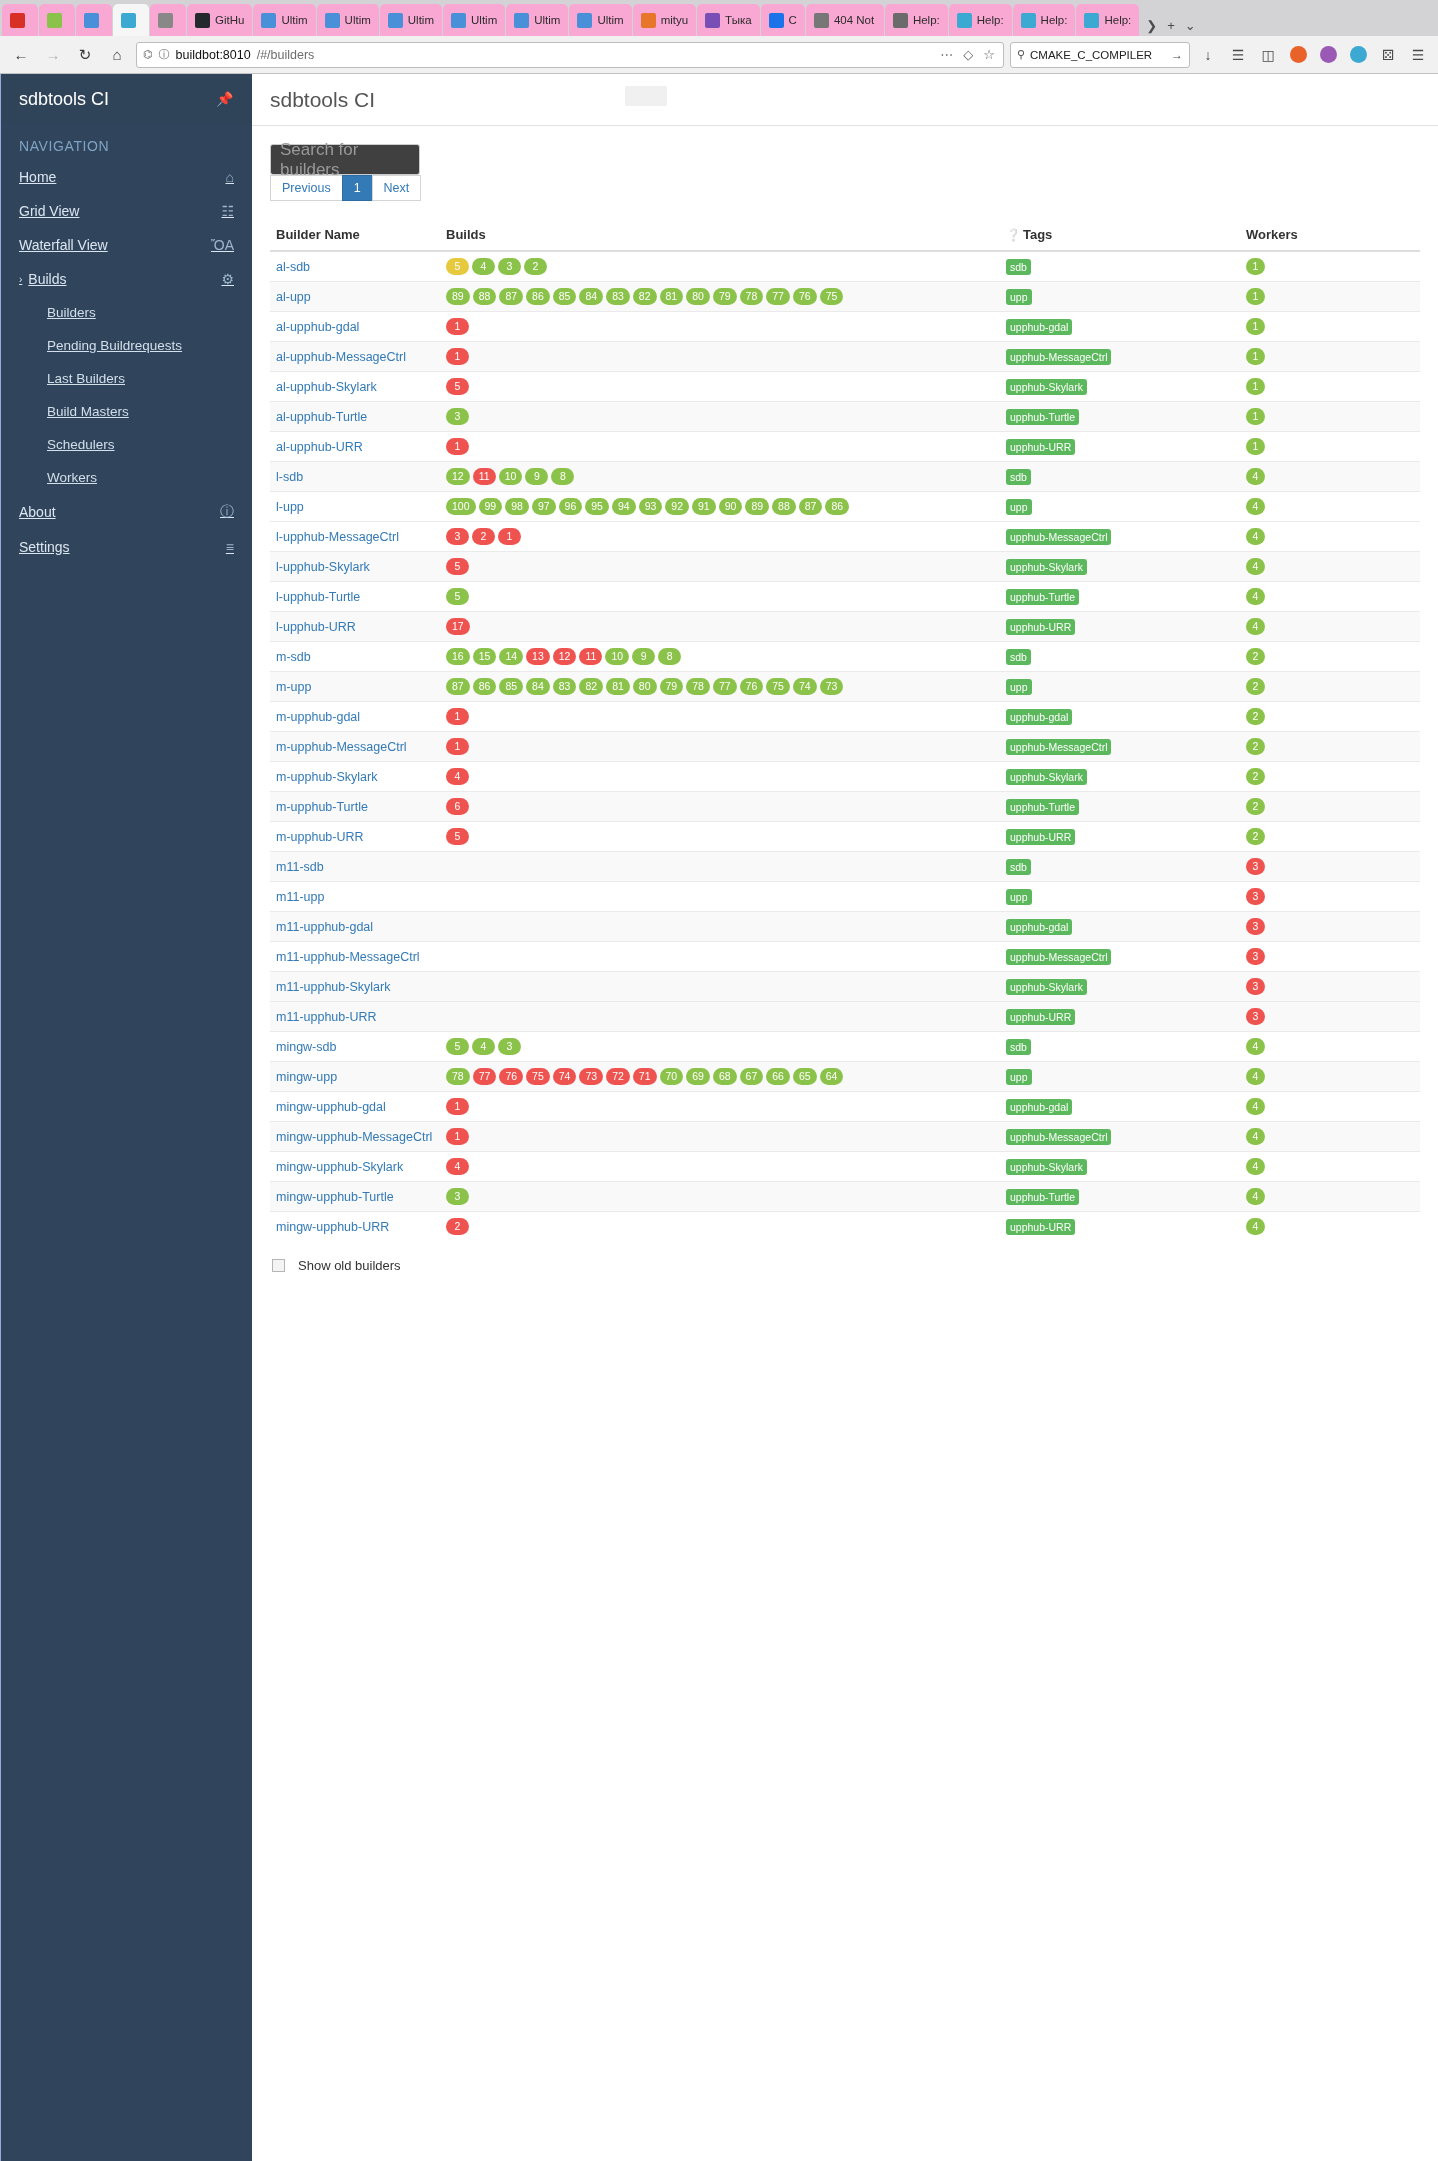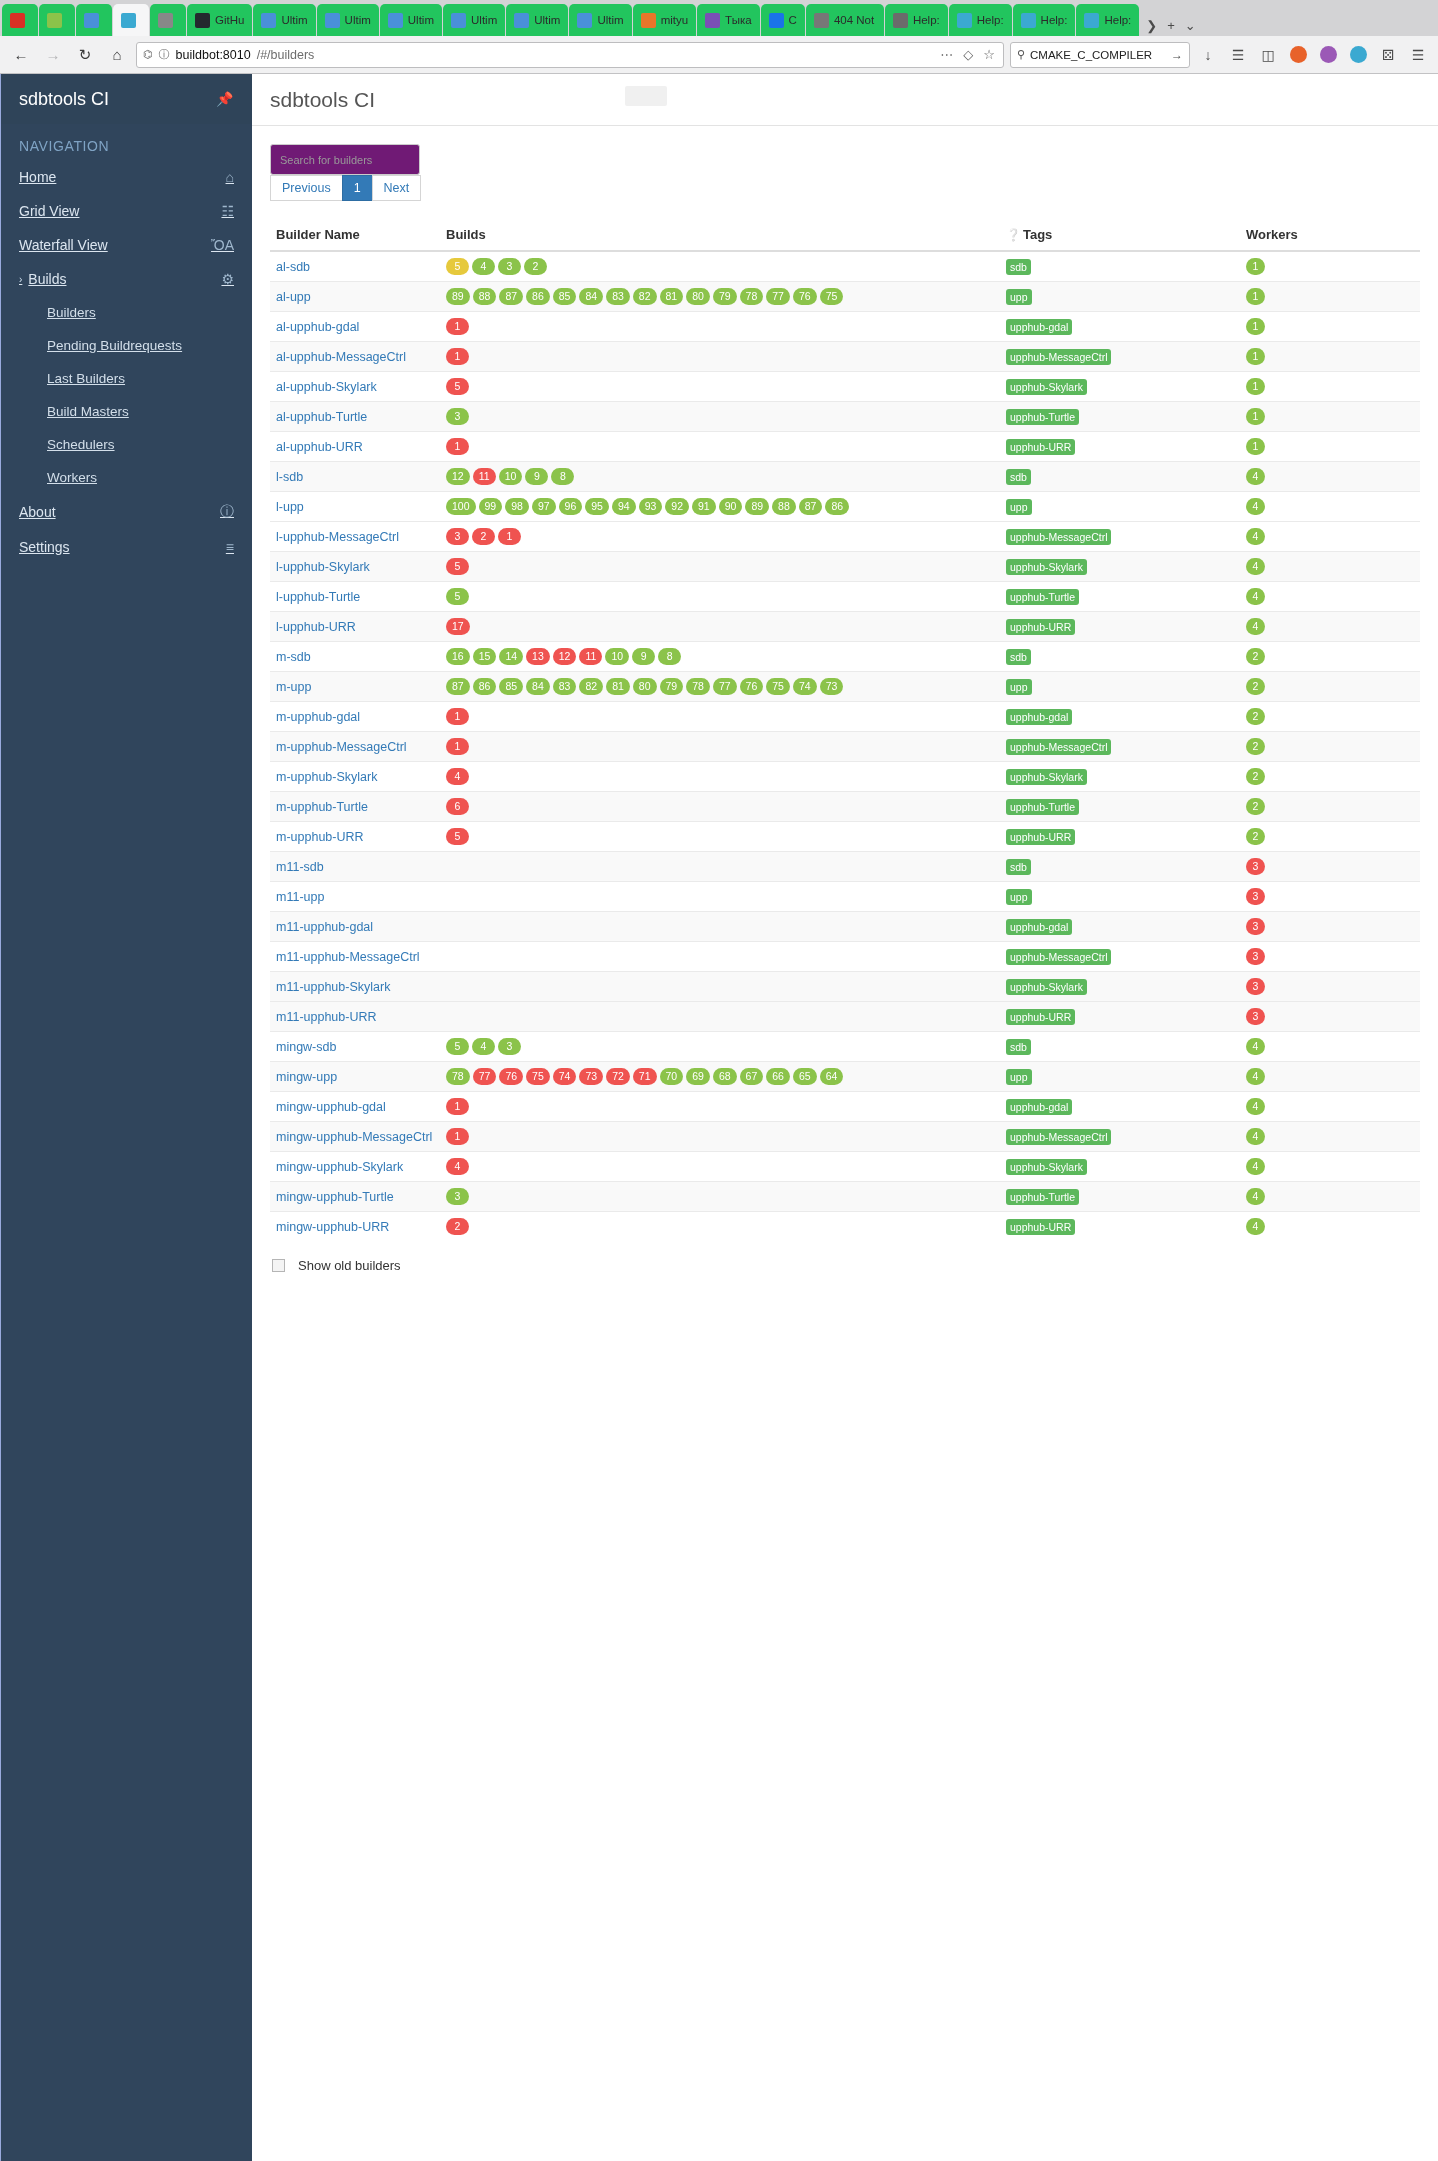--- a/index.html
+++ b/index.html
@@ -12,21 +12,21 @@
 
   
   .browser { width: 1438px; background: #d9d9da; }
   .tabstrip {
     height: 36px; display: flex; align-items: flex-end;
     background: #d3d3d5; padding: 0 2px;
   }
   .tab {
     height: 32px; min-width: 0; display: flex; align-items: center;
     gap: 5px; padding: 0 8px; font-size: 12px; color: #2b2b2b;
-    background: #22c55e; border-top-left-radius: 5px; border-top-right-radius: 5px;
+    background: #f9a8d4; border-top-left-radius: 5px; border-top-right-radius: 5px;
     margin-right: 1px; white-space: nowrap; overflow: hidden;
     max-width: 78px;
   }
   .tab.active { background: #f6f6f7; }
   .tab .favicon {
     width: 15px; height: 15px; border-radius: 2px; flex: 0 0 15px;
     display: inline-block;
   }
   .tab .tlabel { overflow: hidden; text-overflow: clip; font-size: 11.5px; }
   .navtabs { display: flex; align-items: center; gap: 2px; padding: 0 4px 3px 2px; }
@@ -89,21 +89,21 @@
     height: 52px; border-bottom: 1px solid #e3e3e3; display: flex; align-items: center;
     padding: 0 18px; position: relative;
   }
   .content-title { font-size: 21px; color: #555; }
   .head-blob { position: absolute; left: 373px; top: 12px; width: 42px; height: 20px;
                background: #f0f0f0; border-radius: 2px; }
   .inner { padding: 18px 18px 0 18px; }
 
   .search-box {
     width: 150px; height: 31px; border: 1px solid #ccc; border-radius: 3px;
-    font-size: 11px; color: #999; padding: 0 9px; background: #701a75;
+    font-size: 17px; color: #999; padding: 0 9px; background: #404040;
     display: flex; align-items: center;
   }
   .pager { display: flex; }
   .pg {
     border: 1px solid #d5d5d5; background: #fff; color: #337ab7;
     font-size: 12.5px; padding: 5px 11px; margin-right: -1px;
   }
   .pg.active { background: #337ab7; color: #fff; border-color: #2d6da3; }
 
   table.builders { width: 1150px; border-collapse: collapse; margin-top: 18px; font-size: 12.5px; }

